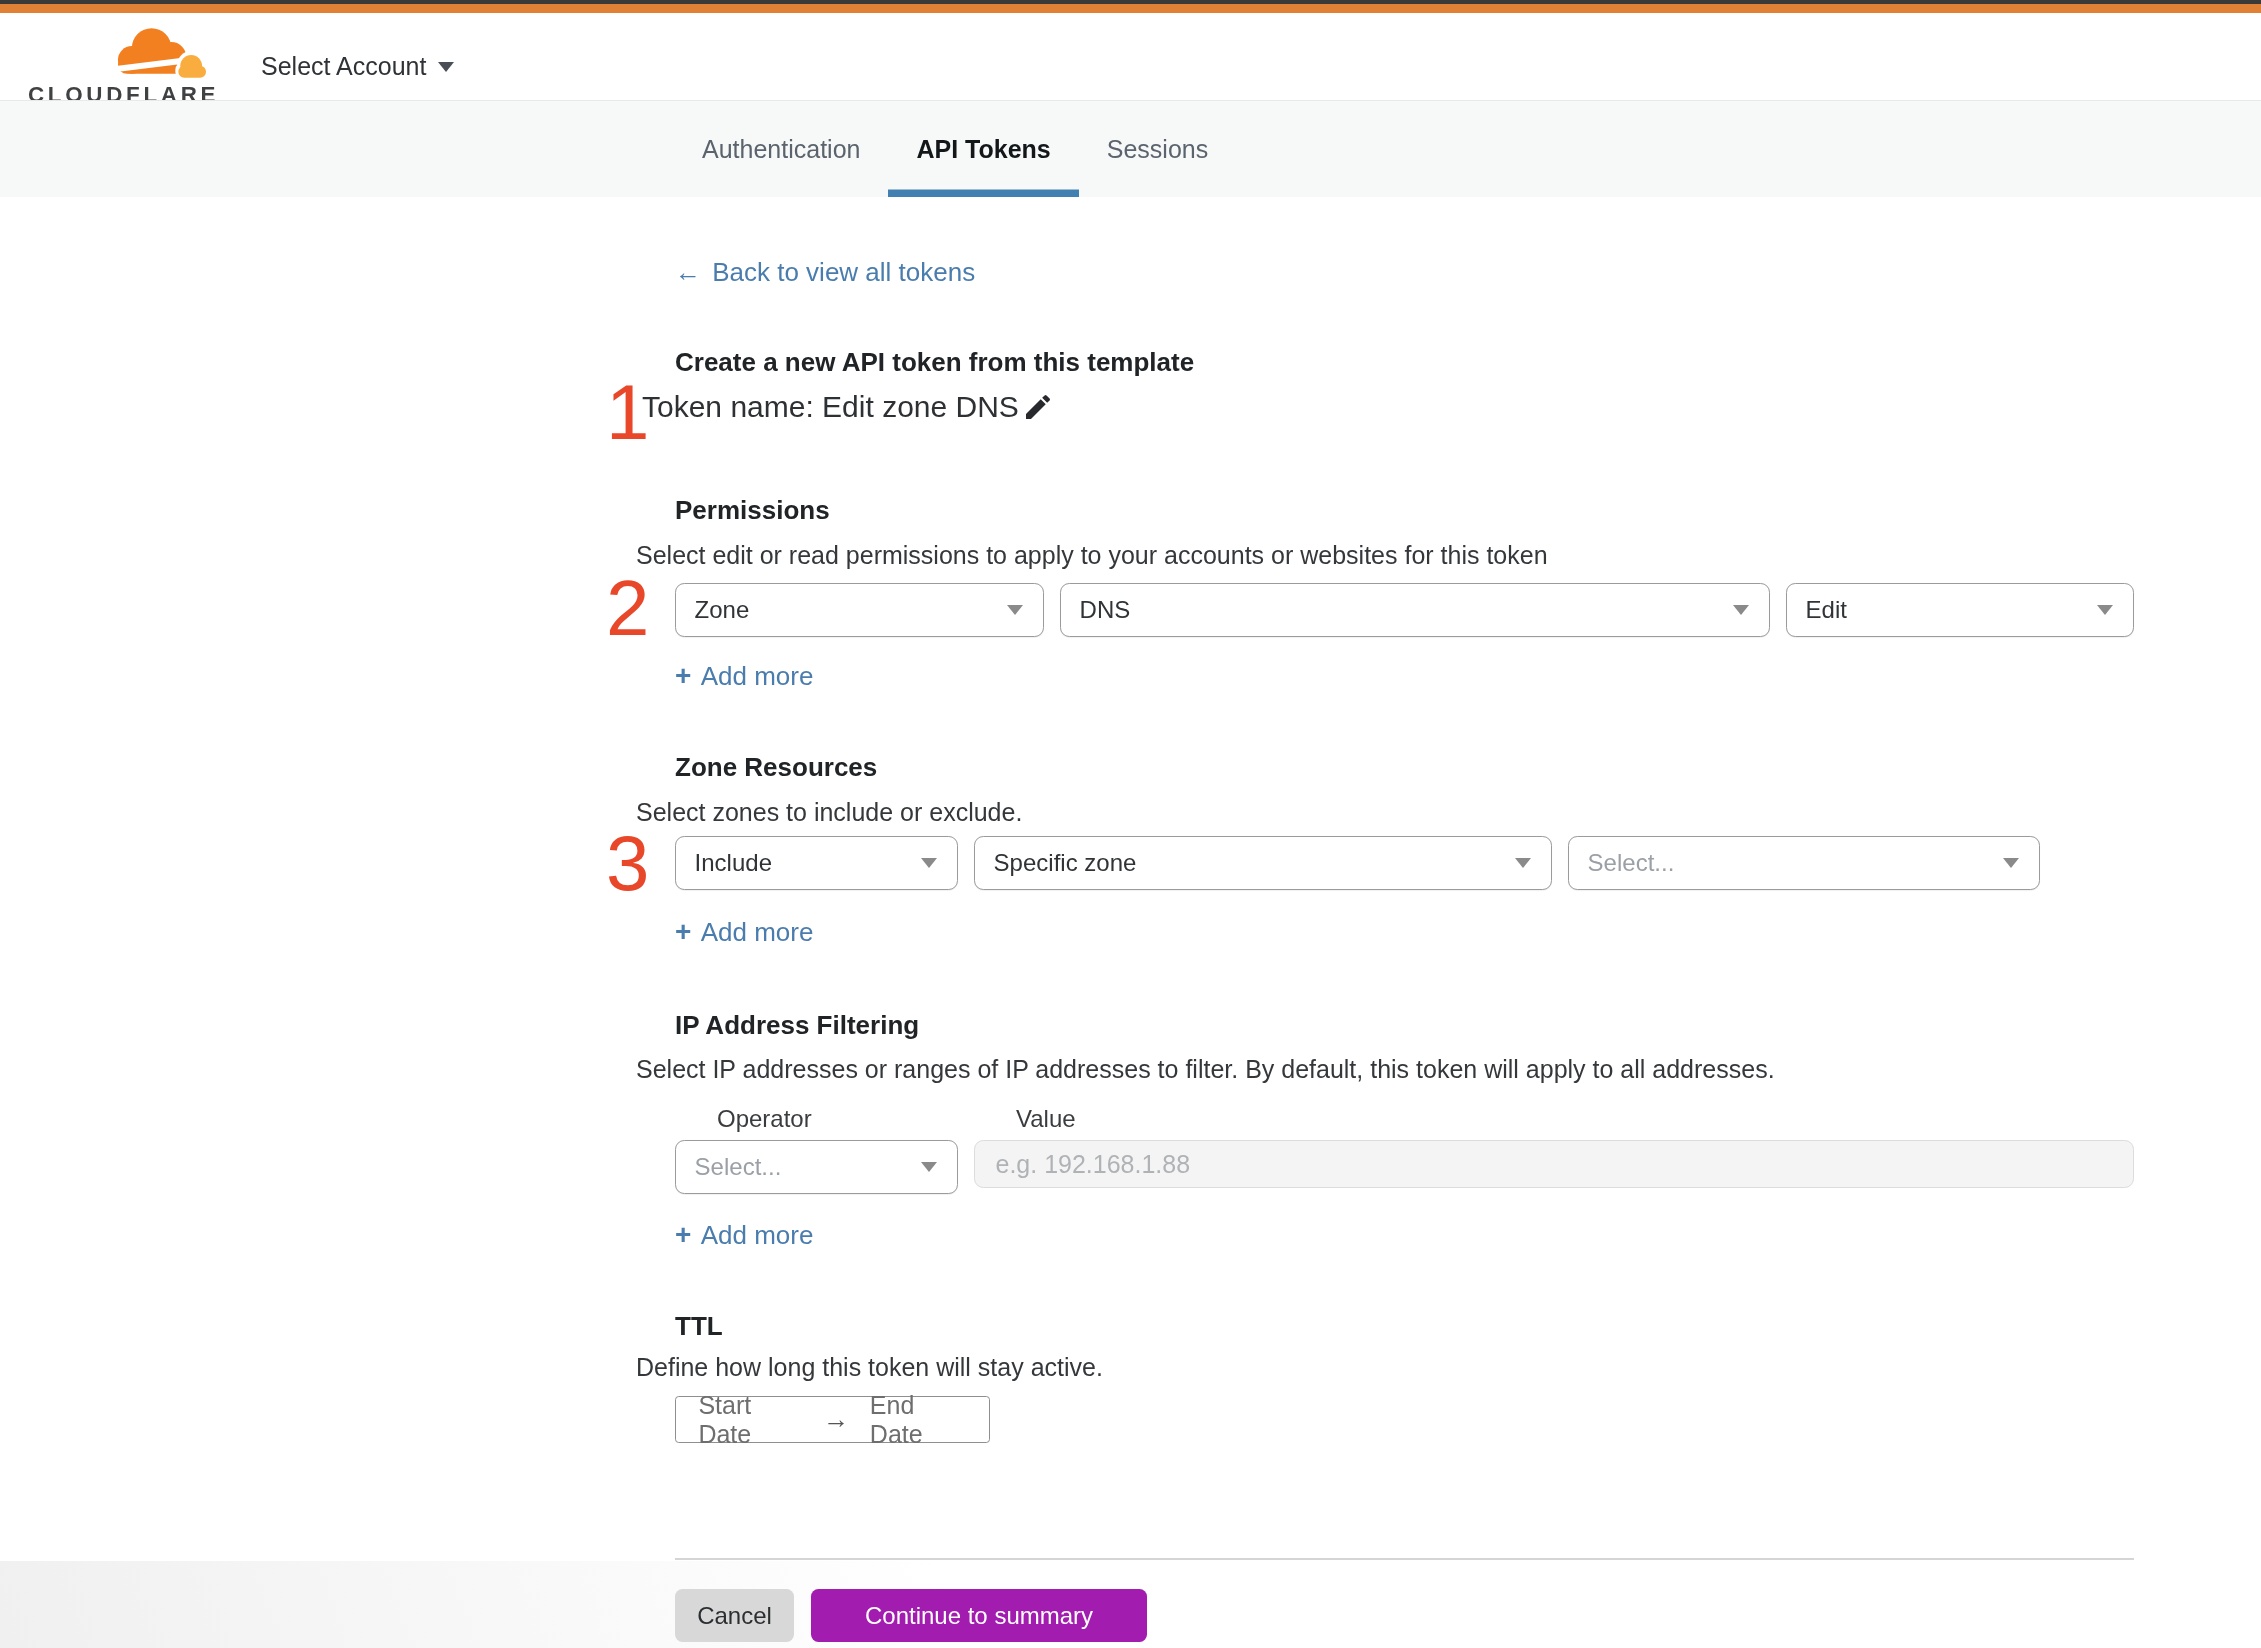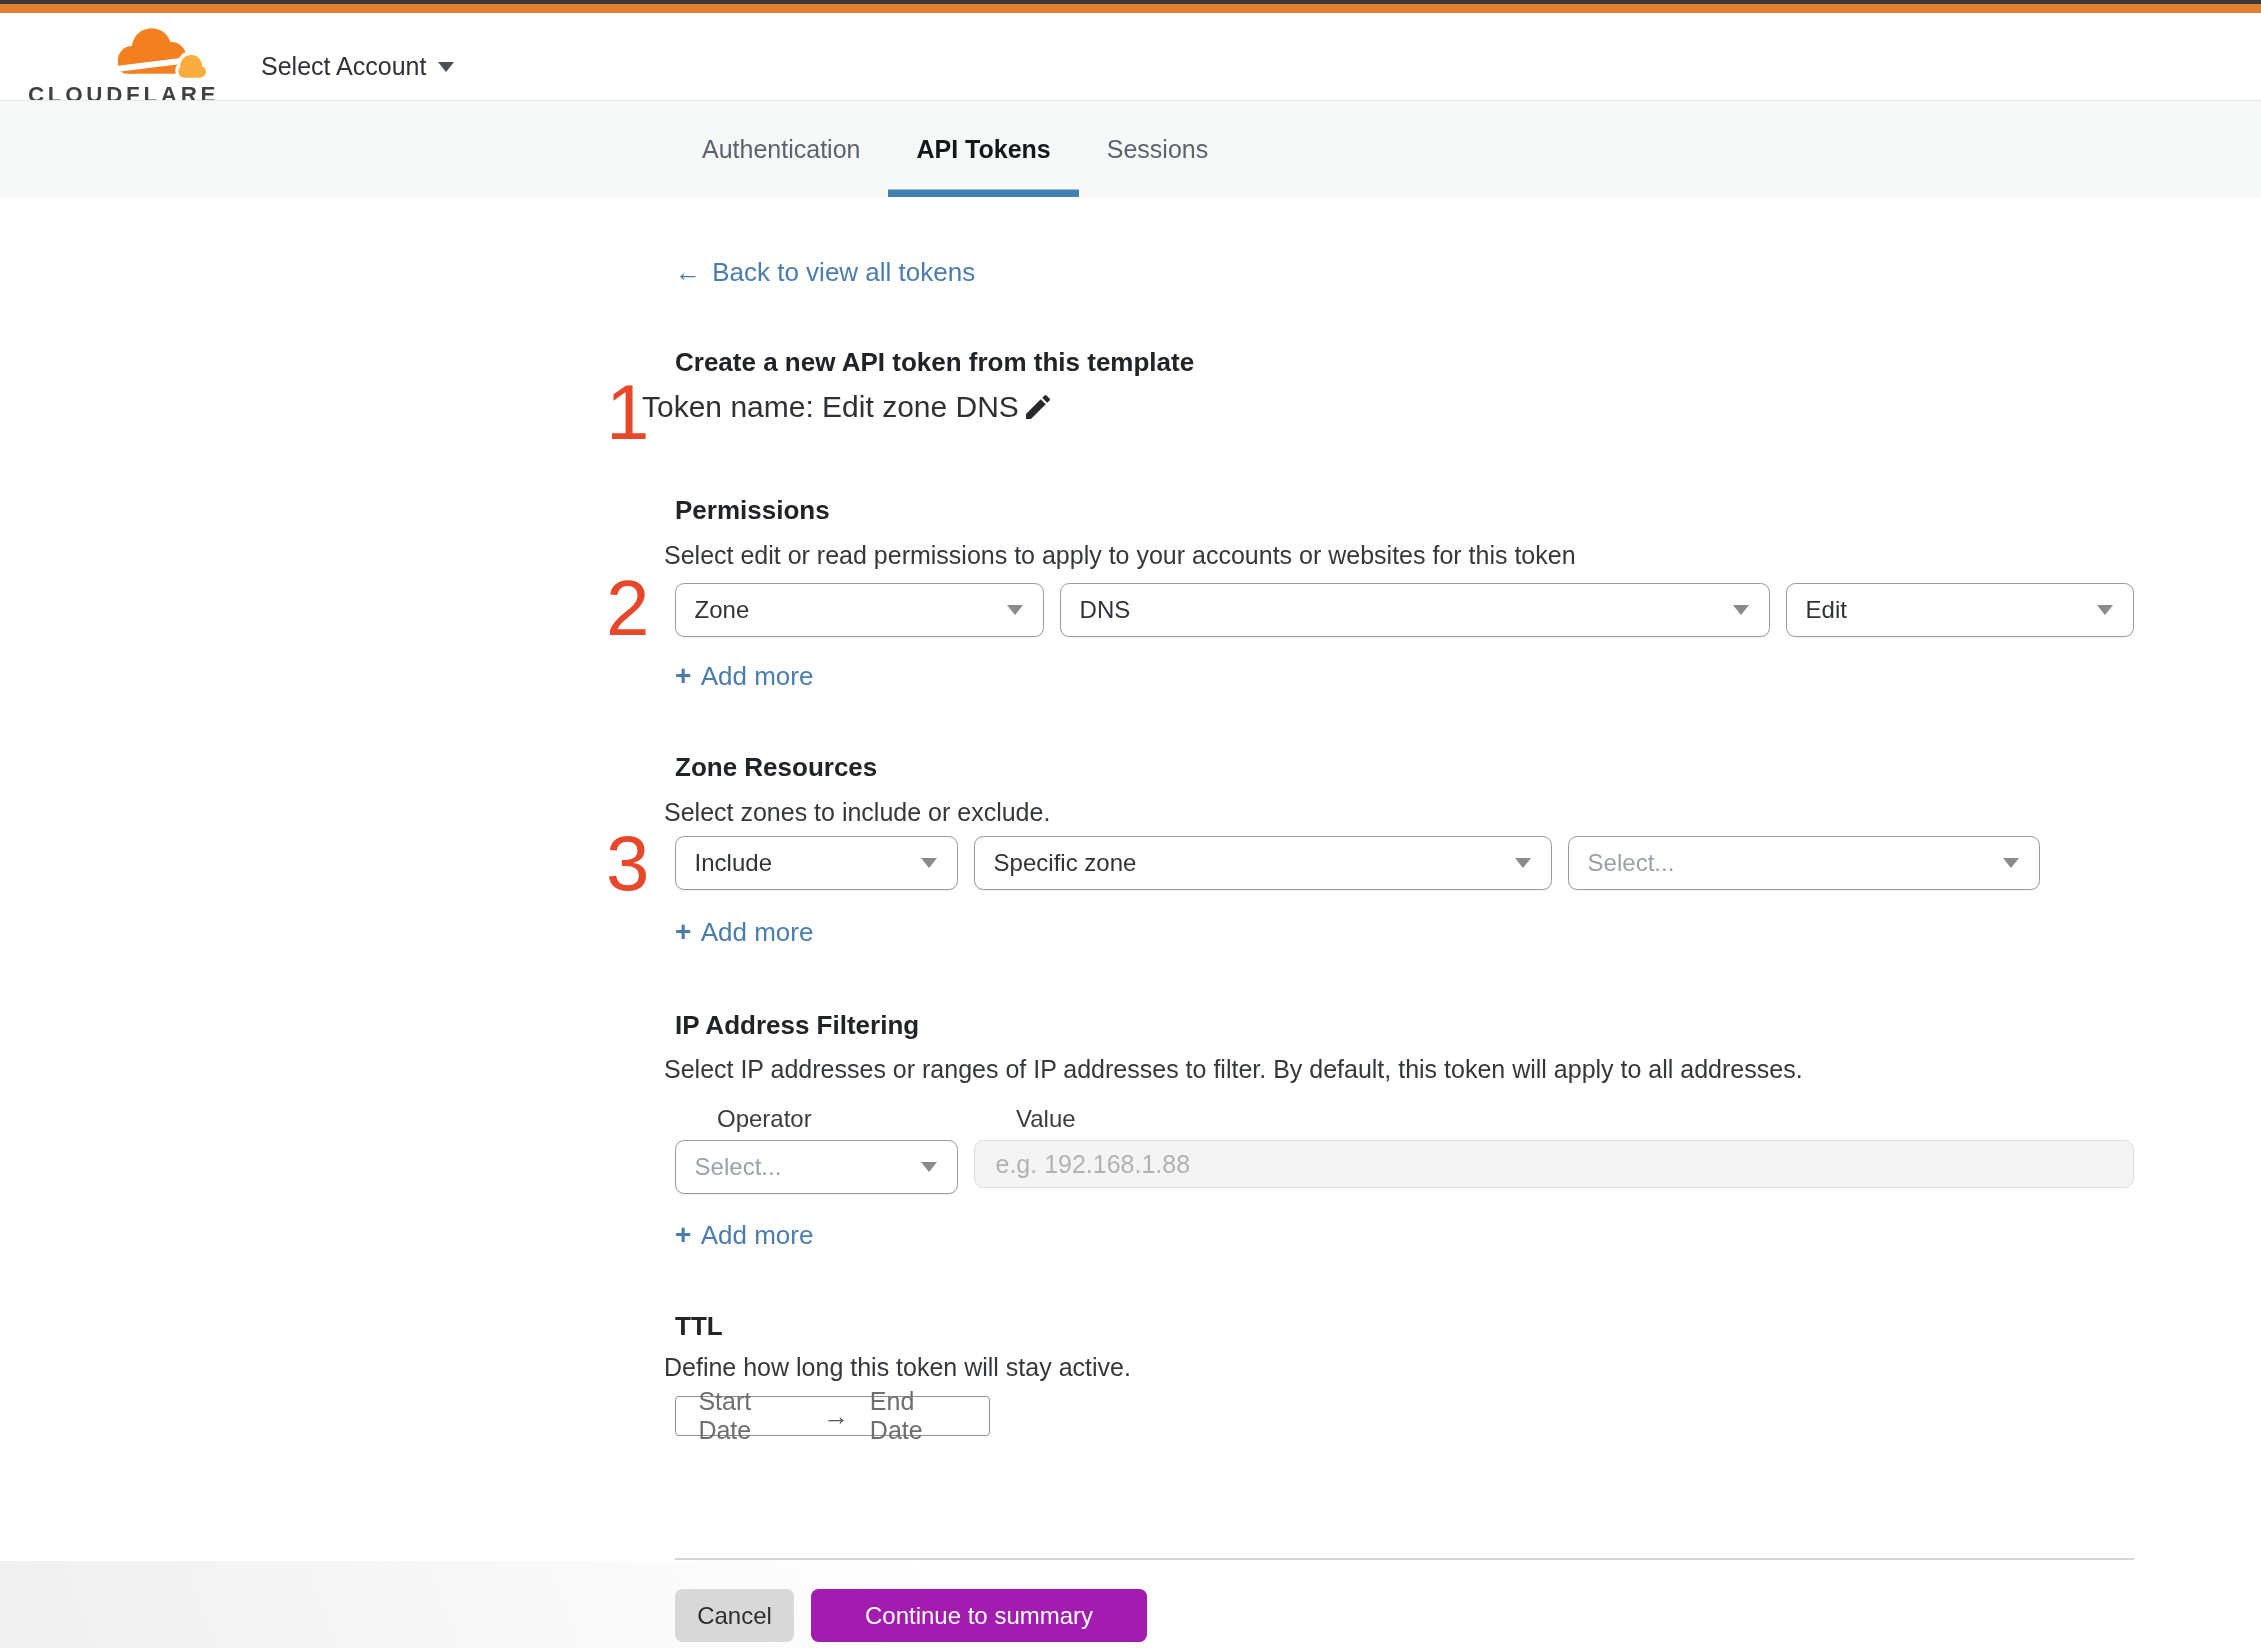--- a/index.html
+++ b/index.html
@@ -24,39 +24,39 @@
   .tab { height:96px; line-height:96px; padding:0 28px; font-size:25px; color:#5b646d; cursor:pointer; white-space:nowrap; }
   .tab.active { color:#14171a; font-weight:600; box-shadow:inset 0 -7.5px 0 #4180b1; }
 
   
   .back { position:absolute; left:675px; top:257px; font-size:26px; color:#4a7dad; cursor:pointer; display:flex; gap:11.2px; align-items:center; }
 
   .step-num { position:absolute; left:606px; font-size:78px; line-height:1; color:#e9472a; font-weight:400; }
   #step1 { top:373px; } #step2 { top:569px; } #step3 { top:824px; }
 
   .sec-title { position:absolute; left:675px; font-size:26px; font-weight:700; color:#212427; }
-  .sec-desc  { position:absolute; left:664px; font-size:25px; color:#35383b; }
+  .sec-desc  { position:absolute; left:636px; font-size:25px; color:#35383b; }
 
   .token-line { position:absolute; left:642px; top:390px; font-size:30px; color:#2e3134; display:flex; align-items:center; gap:3px; }
   .pencil { cursor:pointer; display:inline-flex; }
 
   .select { position:absolute; height:54px; background:#ffffff; border:1.9px solid #9b9b9b; border-radius:9.3px; cursor:pointer; display:flex; align-items:center; padding:0 47px 0 18.6px; box-shadow:0 0.9px 0.9px rgba(0,0,0,0.06); }
   .select .val { font-size:24px; color:#303437; white-space:nowrap; overflow:hidden; }
   .select.placeholder .val { color:#9aa0a6; }
   .select .sel-caret { position:absolute; right:20.5px; top:50%; margin-top:-4.7px; width:0; height:0; border-left:8.4px solid transparent; border-right:8.4px solid transparent; border-top:10.3px solid #8a8a8a; }
 
   .add-more { position:absolute; left:675px; font-size:26px; color:#4a7dad; cursor:pointer; display:flex; gap:9.3px; align-items:center; }
   .add-more .plus { font-size:28px; font-weight:600; }
 
   .field-label { position:absolute; font-size:24px; color:#3a3d40;margin-left:42px; }
 
   .text-input { position:absolute; height:48px; background:#f4f4f4; border:1.9px solid #dcdcdc; border-radius:9.3px; font-family:"Liberation Sans", sans-serif; font-size:25px; color:#55585b; padding:0 20.5px; }
   .text-input::placeholder { color:#b0b3b6; }
 
-  .date-range { position:absolute; left:675px; top:1396px; width:315px; height:40px; border:1.9px solid #8f8f8f; border-radius:3.7px; background:#fff; cursor:pointer; display:flex; align-items:center; gap:20.5px; padding:0 22.4px; font-size:25px; color:#6e6e6e; }
+  .date-range { position:absolute; left:675px; top:1396px; width:315px; height:47px; border:1.9px solid #8f8f8f; border-radius:3.7px; background:#fff; cursor:pointer; display:flex; align-items:center; gap:20.5px; padding:0 22.4px; font-size:25px; color:#6e6e6e; }
   .date-range .arrow { color:#555; font-size:26px; }
 
   .divider { position:absolute; left:675px; top:1558px; width:1459px; height:1.9px; background:#d5d5d5; }
   .footer-shade { position:absolute; left:0; top:1561px; width:2135px; height:88px; background:linear-gradient(250deg, #ffffff 55%, #f0f0f1 100%); }
 
   .btn { position:absolute; top:1589px; height:53px; border:none; border-radius:7.5px; font-family:"Liberation Sans", sans-serif; font-size:24px; cursor:pointer; }
   .btn-cancel { left:675px; width:119px; background:#d8d8d8; color:#2c2f31; }
   .btn-continue { left:811px; width:336px; background:#a21caf; color:#ffffff; }
 </style>
 </head>

